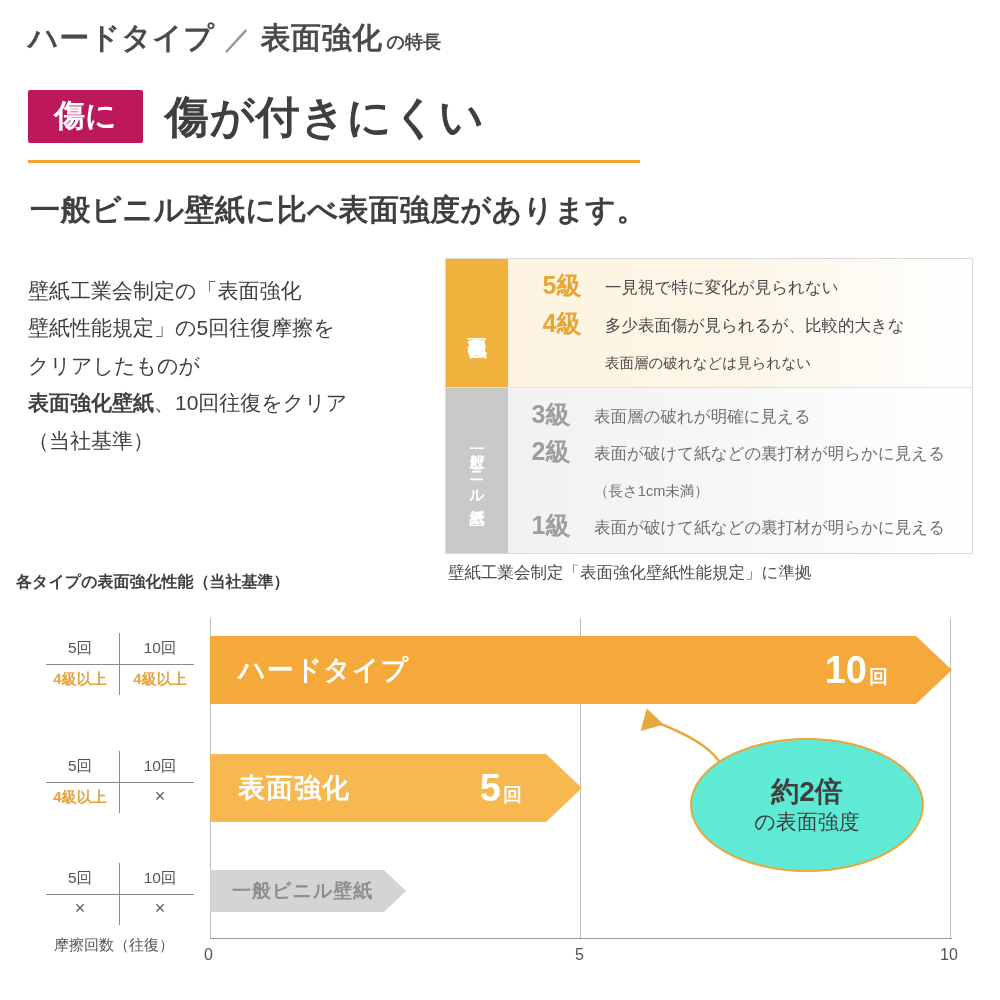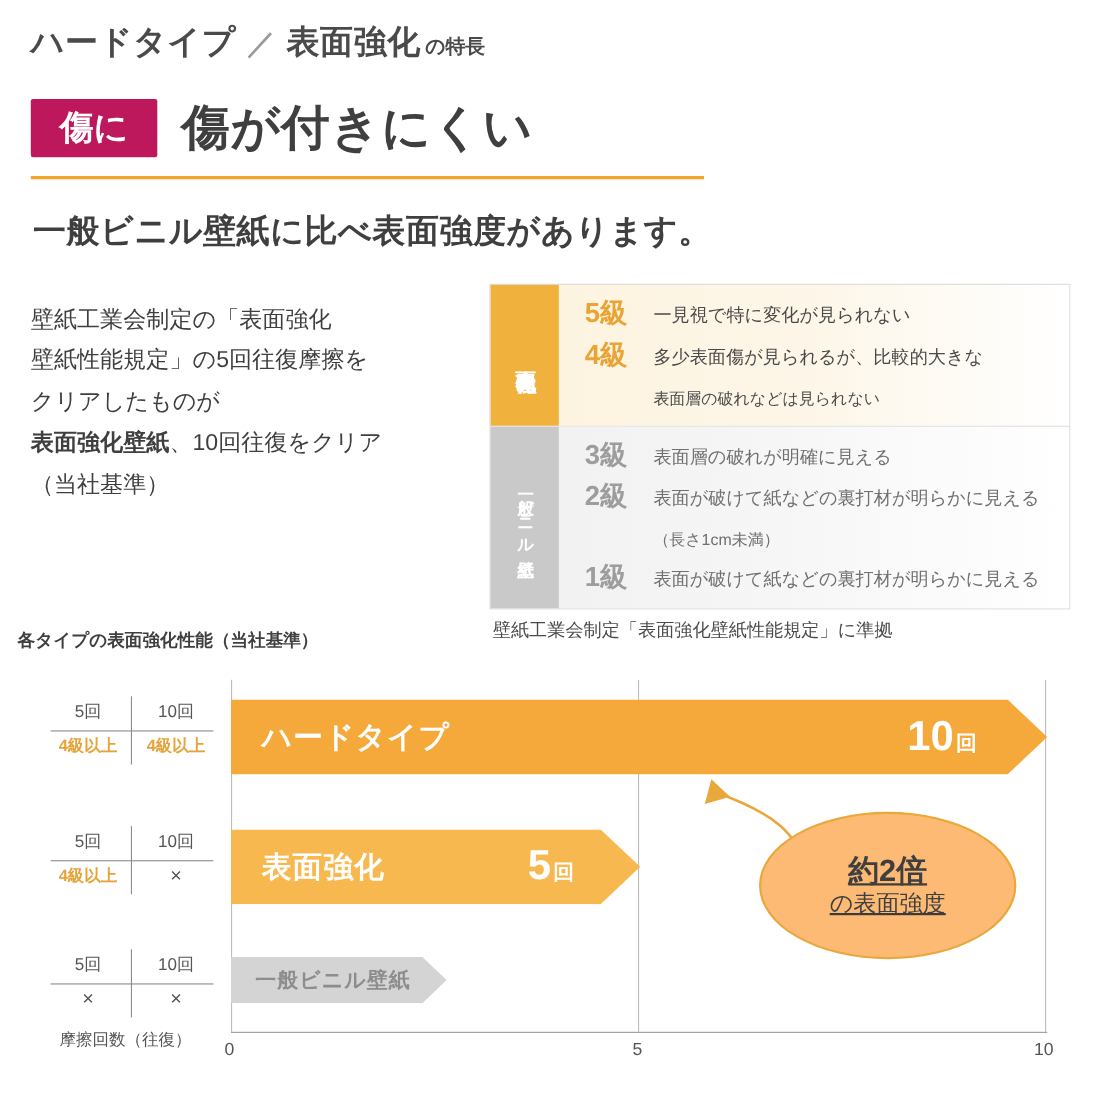--- a/index.html
+++ b/index.html
@@ -161,21 +161,21 @@
     padding: 5px 0;
   }
   .grade-label {
     width: 86px;
     flex: 0 0 86px;
     text-align: center;
     font-size: 25px;
     font-weight: bold;
     line-height: 1.1;
   }
-  .grade-label.accent { color: #eaa436; }
+  .grade-label.accent { color: #eaa436; padding-left: 11px; }
   .grade-label.muted  { color: #9d9d9d; }
   .grade-desc {
     font-size: 16.5px;
     line-height: 1.42;
     color: #4a4a4a;
     padding-top: 4px;
   }
   .grade-desc.muted { color: #6f6f6f; }
   .grade-desc .small {
     font-size: 14.5px;
@@ -293,22 +293,21 @@
   }
 
   .bubble {
     position: absolute;
     border: 2px solid #e8a83c;
     border-radius: 50%;
     display: flex;
     flex-direction: column;
     align-items: center;
     justify-content: center;
-    background: #fdba74;
-    text-decoration: underline;
+    background: #5eead4;
   }
   .bubble .big {
     font-size: 28px;
     font-weight: bold;
     color: #3f3f3f;
     line-height: 1.2;
   }
   .bubble .small {
     font-size: 21px;
     color: #3f3f3f;

